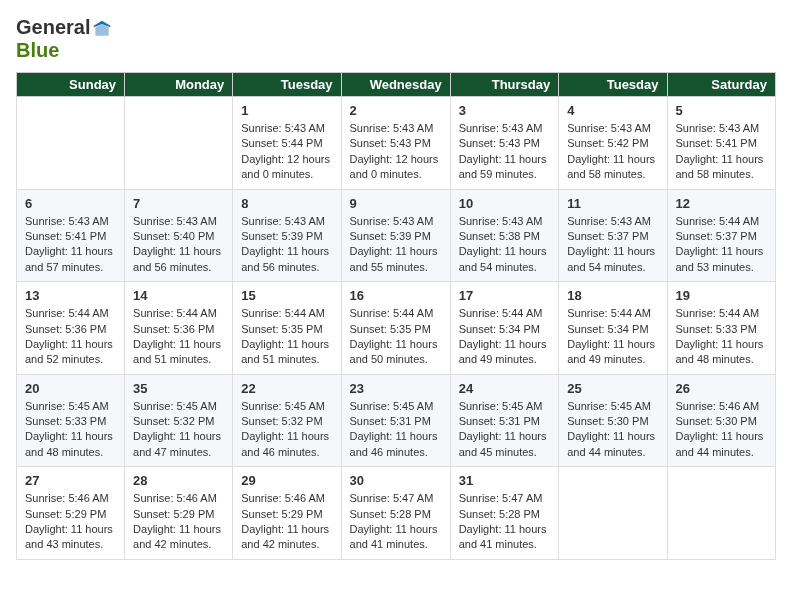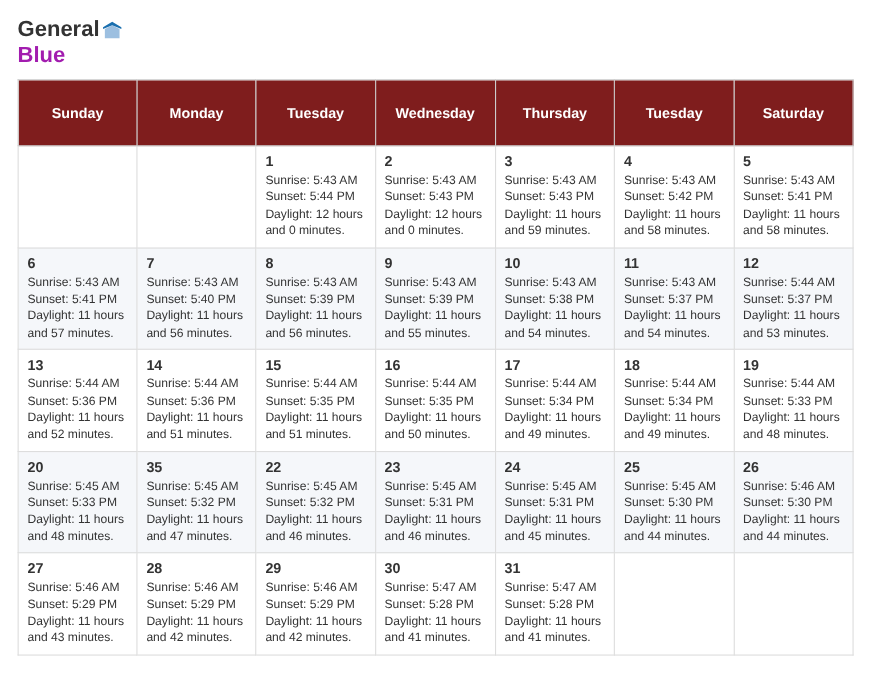--- a/index.html
+++ b/index.html
@@ -16,31 +16,31 @@
       align-items: flex-start;
       margin-bottom: 10px;
     }
     .logo {
       display: flex;
       flex-direction: column;
       align-items: flex-start;
     }
     .logo-text {
       display: flex;
-      align-items: center;
+      align-items: flex-end;
     }
     .logo-general {
       font-size: 20px;
       font-weight: bold;
       color: #333;
     }
     .logo-blue {
       font-size: 20px;
       font-weight: bold;
-      color: #a21caf;
+      color: #4d7c0f;
     }
     .logo-icon {
       width: 20px;
       height: 20px;
       margin-left: 2px;
     }
     .title-section {
       text-align: right;
     }
     .month-title {
@@ -50,24 +50,24 @@
     }
     .location-title {
       font-size: 15px;
       color: #333;
     }
     .calendar {
       width: 100%;
       border-collapse: collapse;
     }
     .calendar th {
-      background-color: #7f1d1d;
+      background-color: #14532d;
       color: white;
-      text-align: center;
-      padding: 22px 8px;
+      text-align: right;
+      padding: 4px 8px;
       font-size: 13px;
       font-weight: bold;
       border: 1px solid #ccc;
     }
     .calendar td {
       vertical-align: top;
       padding: 6px 8px;
       border: 1px solid #ddd;
       width: 110px;
       min-height: 80px;

